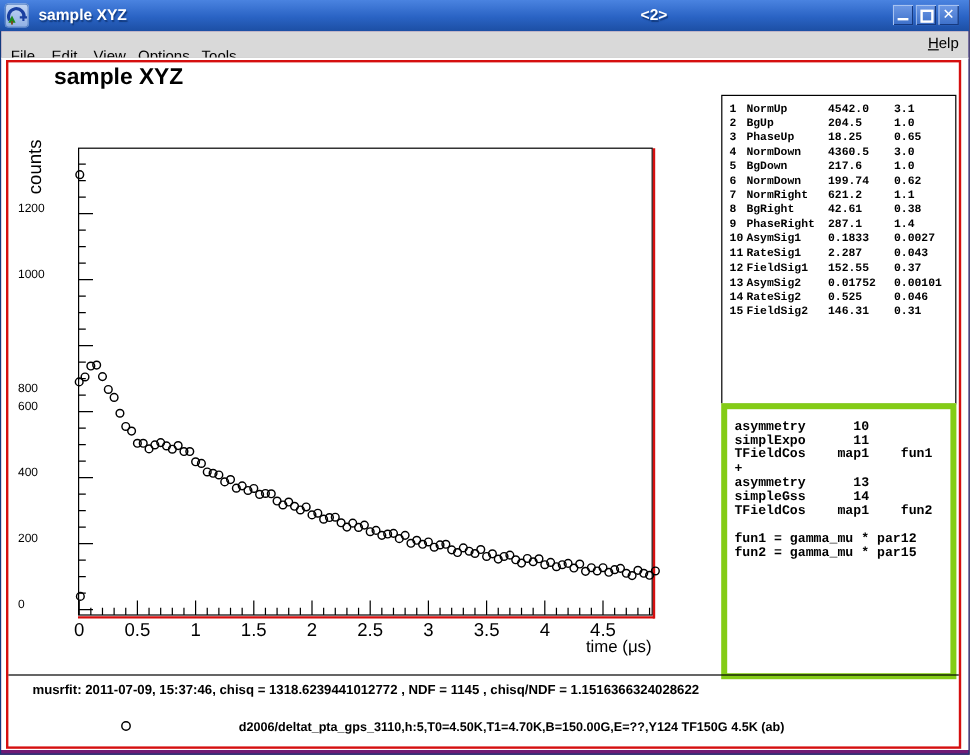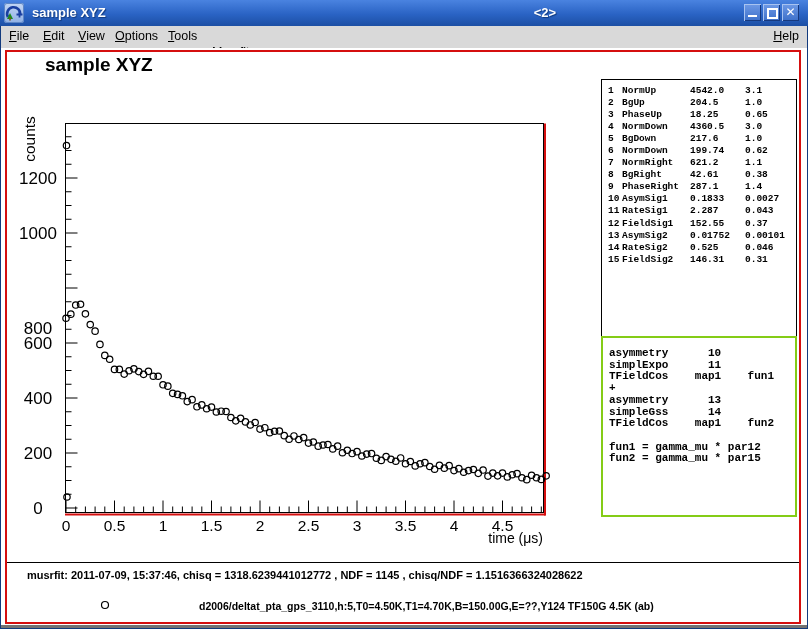--- a/index.html
+++ b/index.html
@@ -1,53 +1,53 @@
 <!DOCTYPE html>
 <html><head>
 <meta charset="utf-8">
 <style>
   html,body{margin:0;padding:0;background:#555;font-family:"Liberation Sans",sans-serif;}
-  #window{position:relative;width:808px;height:629px;background:#737373;overflow:hidden;
+  #window{position:relative;width:808px;height:629px;background:#701a75;overflow:hidden;
           box-shadow:inset 0 0 0 1px #123a7e;text-decoration:underline;}
   
   #titlebar{position:absolute;left:0;top:0;width:808px;height:26px;
     background:linear-gradient(#4a83e0,#2a63c4 55%,#1c4fa4);}
   #app-icon{position:absolute;left:4px;top:3px;width:20px;height:20px;border-radius:3px;
     background:linear-gradient(#c3d6f4,#8fb0e4);box-shadow:inset 0 0 0 1px #5d86c6;}
   #win-title{position:absolute;left:32px;top:5px;color:#fff;font-weight:bold;font-size:13px;
     text-shadow:1px 1px 1px #123a7e;}
   #win-center{position:absolute;left:500px;top:5px;width:90px;text-align:center;color:#fff;
     font-weight:bold;font-size:13px;text-shadow:1px 1px 1px #123a7e;}
   .winbtn{position:absolute;top:4px;width:17px;height:17px;background:linear-gradient(#6f9ae6,#3c6fc9);
     box-shadow:inset 1px 1px 0 #a8c3f0, inset -1px -1px 0 #16397e;cursor:default;}
   #btn-min{left:744px;} #btn-max{left:763px;} #btn-close{left:782px;}
   .glyph-min{position:absolute;left:4px;top:11px;width:9px;height:2px;background:#fff;}
   .glyph-max{position:absolute;left:4px;top:4px;width:7px;height:7px;border:2px solid #fff;}
   .glyph-close{position:absolute;left:0;top:1px;width:17px;text-align:center;color:#fff;
     font-weight:bold;font-size:12px;font-family:"DejaVu Sans",sans-serif;}
   
   #menubar{position:absolute;left:1px;top:26px;width:806px;height:22px;background:#d9d9d9;
     border-bottom:1px solid #8a8a8a;font-size:12.5px;color:#000;}
-  .menu-item{position:absolute;top:3px;cursor:default;}
+  .menu-item{position:absolute;top:14px;cursor:default;}
   #menu-help{position:absolute;right:8px;top:3px;cursor:default;}
   
   #canvas-bg{position:absolute;left:1px;top:48px;width:806px;height:577px;background:#fff;}
   #canvas{position:absolute;left:5px;top:50px;width:792px;height:570px;background:#fff;
     border:2px solid #d50f0f;}
   #plot-svg{position:absolute;left:0;top:0;}
   #plot-title{position:absolute;left:38px;top:2px;font-size:19px;font-weight:bold;color:#000;}
   #ylabel{position:absolute;left:-7px;top:78px;width:60px;text-align:center;font-size:15.5px;
     transform:rotate(-90deg);transform-origin:center center;color:#000;}
   #xlabel{position:absolute;left:396px;top:478px;width:140px;text-align:right;font-size:14px;color:#000;}
-  .ytick-label{position:absolute;width:46px;text-align:center;font-size:17px;color:#000;}
+  .ytick-label{position:absolute;width:46px;text-align:left;font-size:10px;color:#000;}
   .xtick-label{position:absolute;width:40px;text-align:center;font-size:15.5px;color:#000;}
   
   #param-box{position:absolute;left:594px;top:27px;width:196px;height:258px;border:1px solid #000;
     background:#fff;box-sizing:border-box;}
-  #theory-box{position:absolute;left:594px;top:284px;width:196px;height:181px;border:2px solid #84cc16;
+  #theory-box{position:absolute;left:594px;top:284px;width:196px;height:230px;border:5px solid #84cc16;
     background:#fff;box-sizing:border-box;}
   .param-row{display:grid;grid-template-columns:14px 68px 55px auto;
     font-family:"Liberation Mono",monospace;font-weight:bold;font-size:9.5px;line-height:12.05px;
     padding-left:6px;white-space:pre;}
   #param-rows{position:absolute;left:0;top:5px;width:100%;}
   #theory-pre{position:absolute;left:6px;top:10px;margin:0;font-family:"Liberation Mono",monospace;
     font-weight:bold;font-size:11px;line-height:11.7px;color:#000;}
   
   #footer-line{position:absolute;left:0px;top:510px;width:792px;height:0;border-top:1px solid #000;}
   #fit-info{position:absolute;left:20px;top:517px;font-size:11px;font-weight:bold;color:#000;

